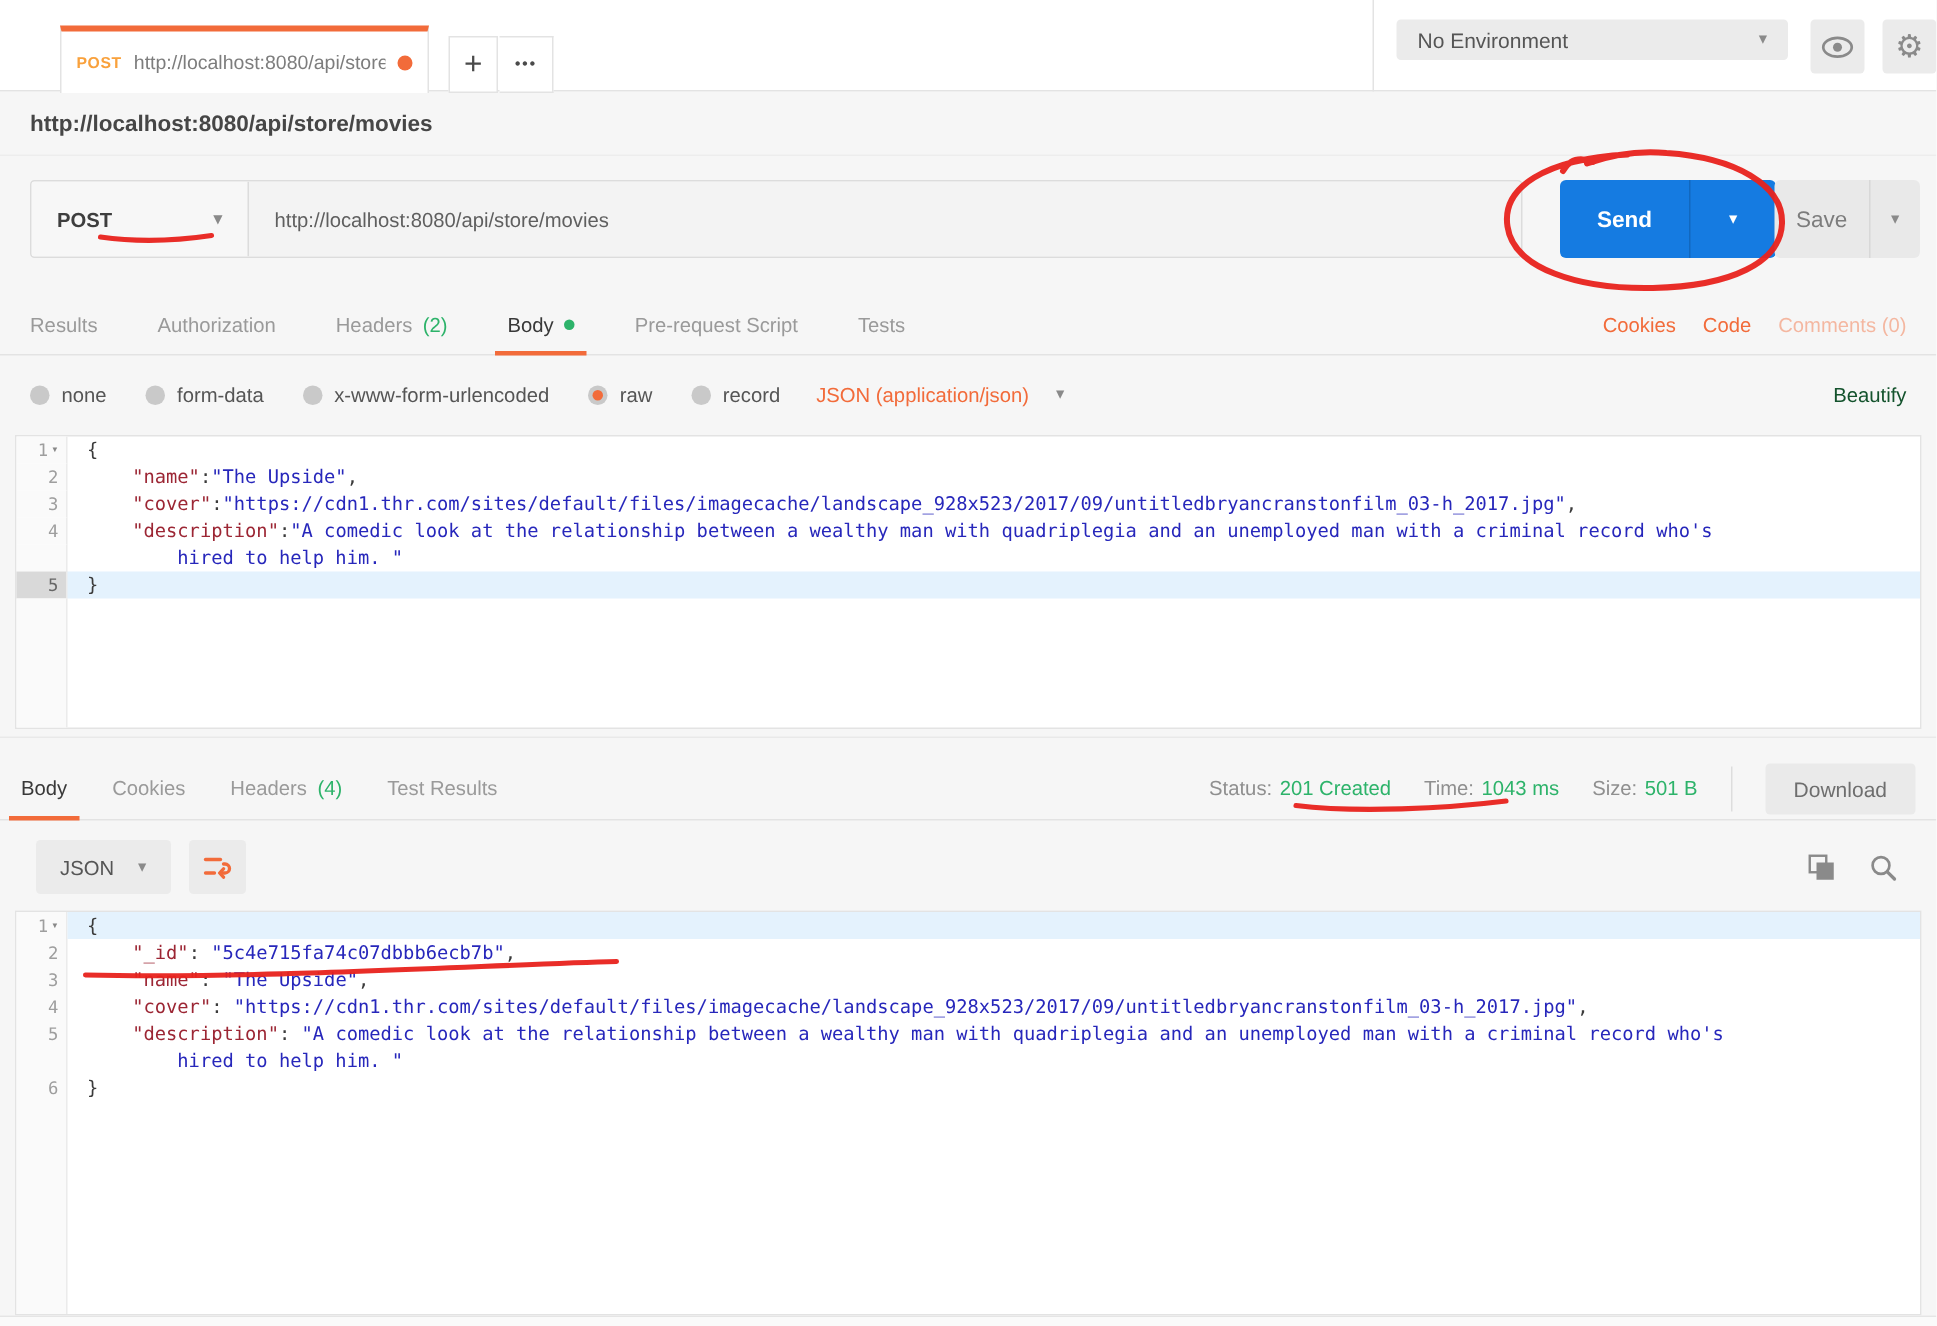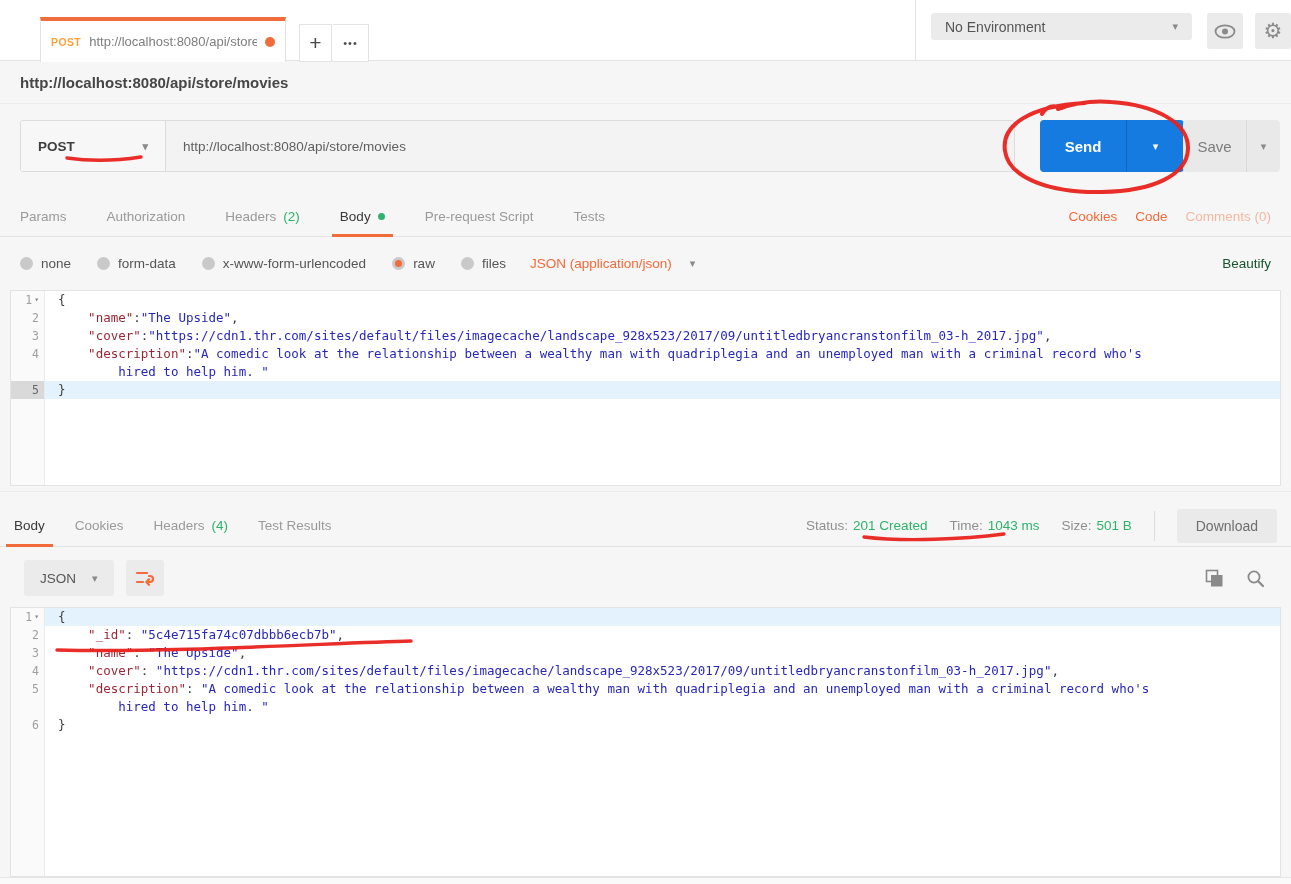--- a/index.html
+++ b/index.html
@@ -172,21 +172,21 @@
   <div class="save-btn">
     <span class="save-main">Save</span>
     <span class="save-caret">
       <span class="caret">▾</span>
     </span>
   </div>
 
   <div class="req-tabs-row">
     <div class="rtabs">
         <div class="rtab">
-          <span>Params</span>
+          <span>Results</span>
         </div>
         <div class="rtab">
           <span>Authorization</span>
         </div>
         <div class="rtab">
           <span>Headers</span>
           <span class="count">(2)</span>
         </div>
         <div class="rtab active">
           <span>Body</span>
@@ -219,21 +219,21 @@
         <div class="radio-item">
           <span class="rdot"></span>
           <span>x-www-form-urlencoded</span>
         </div>
         <div class="radio-item sel">
           <span class="rdot"></span>
           <span>raw</span>
         </div>
         <div class="radio-item">
           <span class="rdot"></span>
-          <span>files</span>
+          <span>record</span>
         </div>
       </div>
     <div class="ctype">
       <span>JSON (application/json)</span>
       <span class="caret">▾</span>
     </div>
     <span class="beautify">Beautify</span>
   </div>
 
   <div class="editor" id="req-editor">

